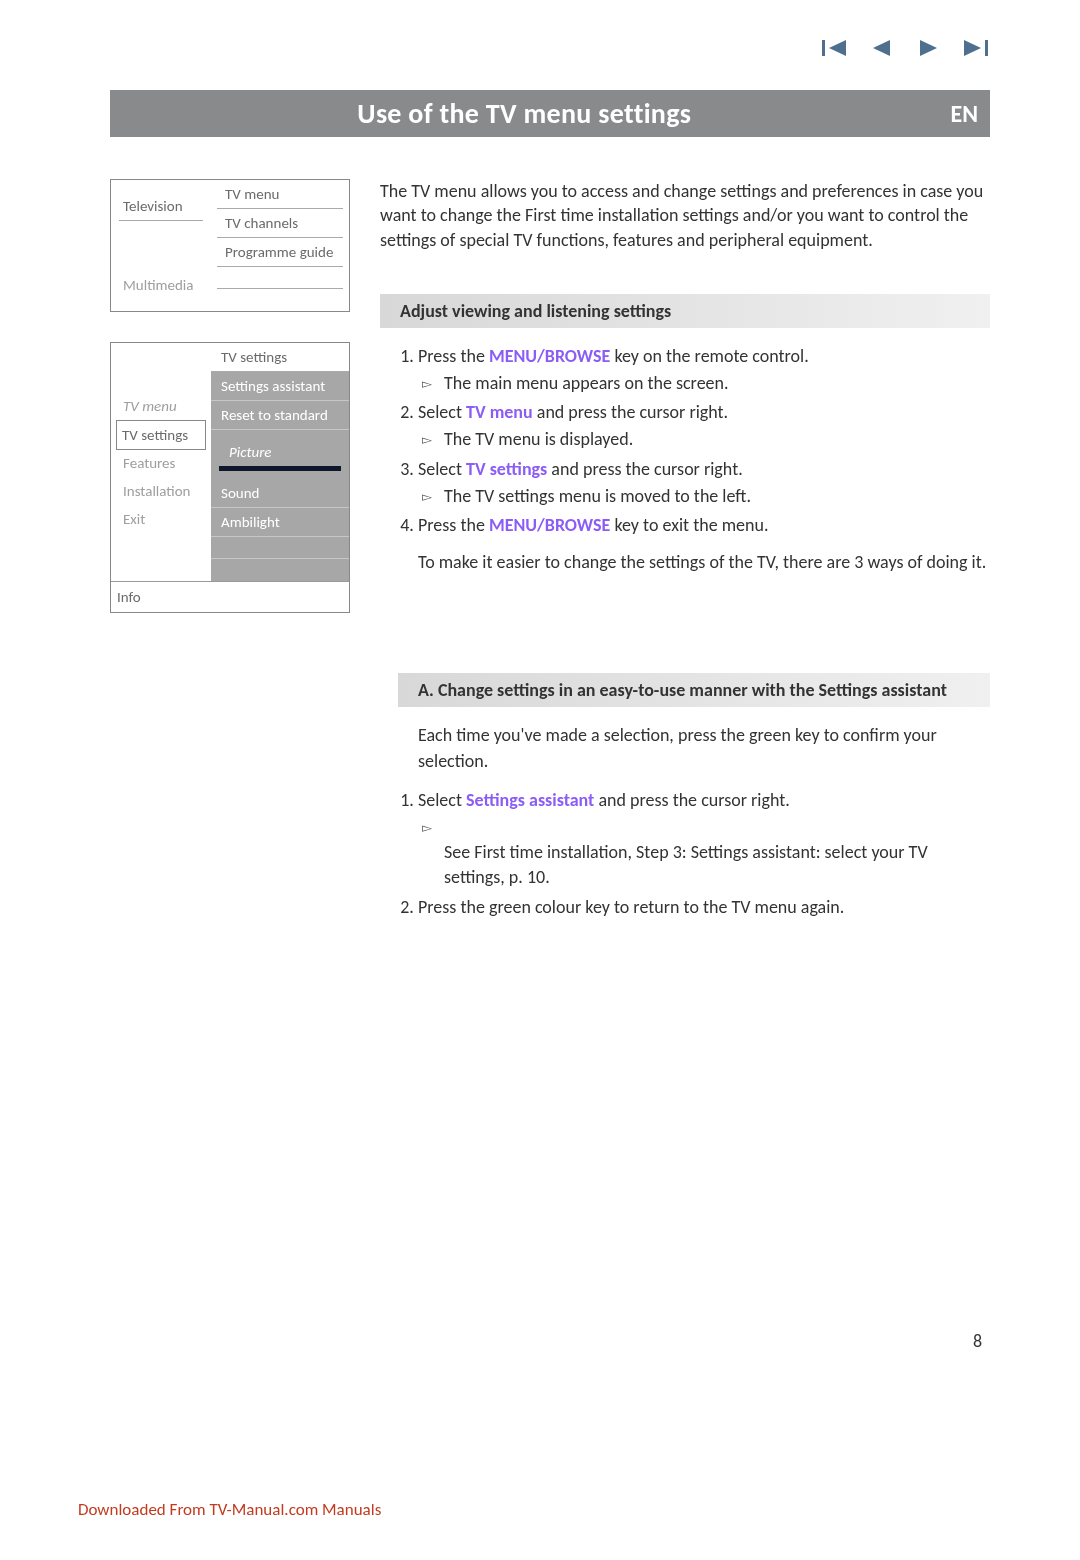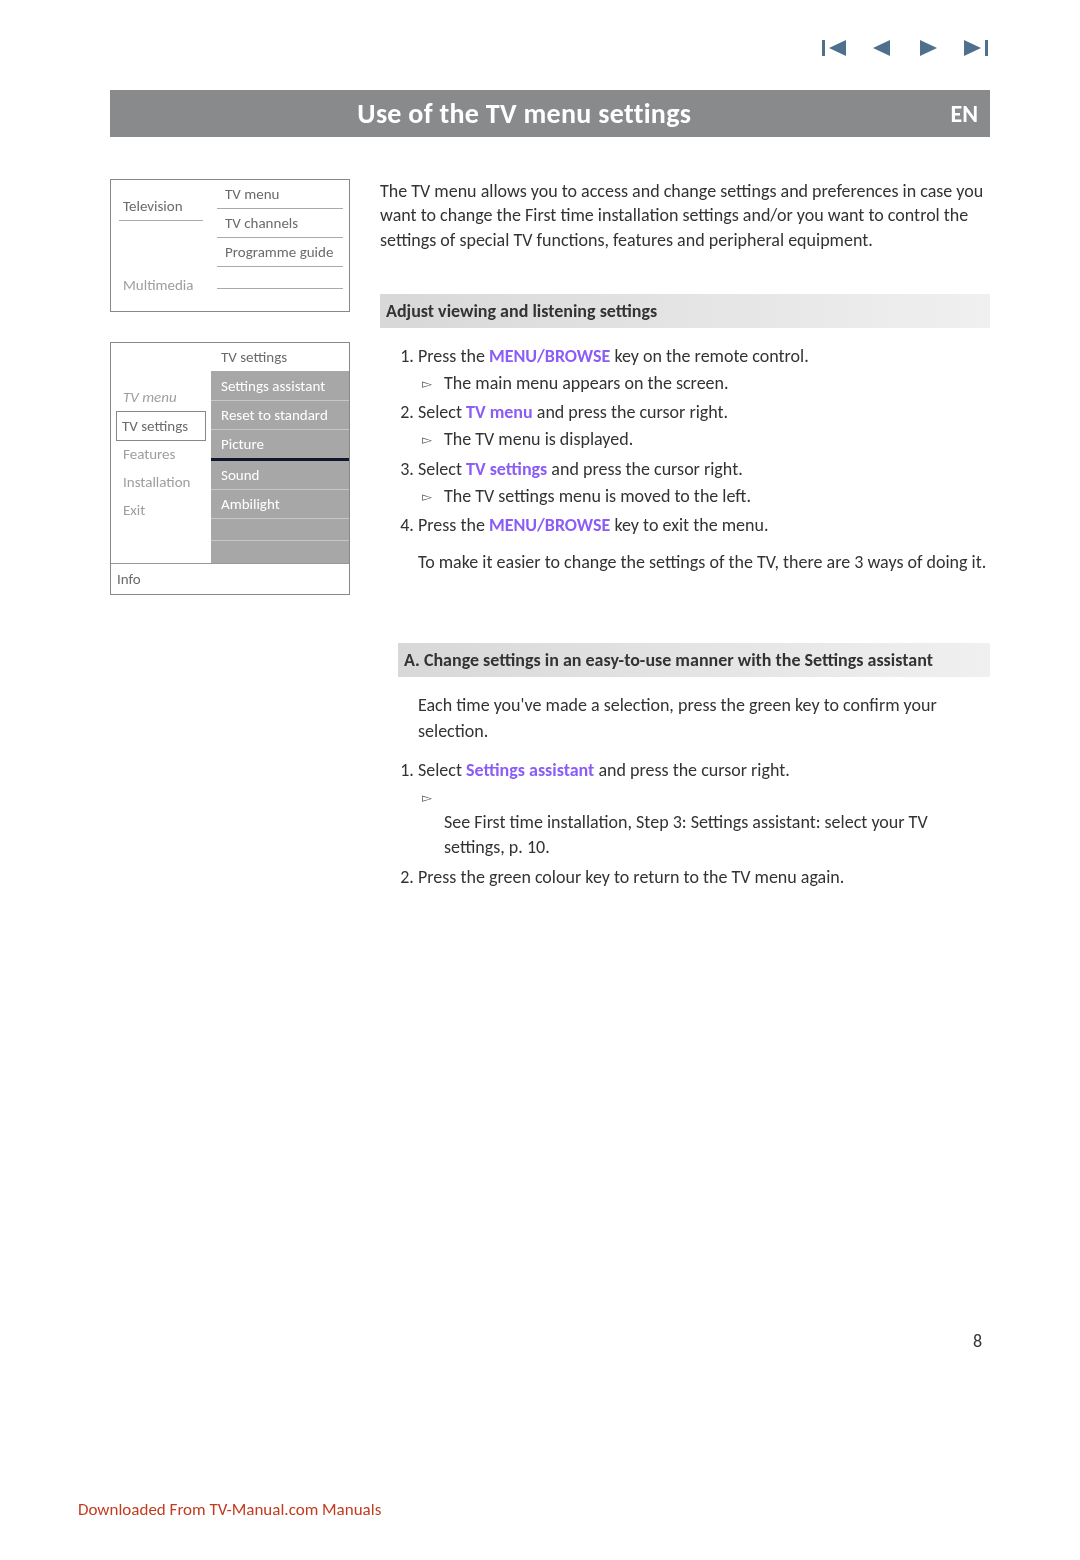--- a/index.html
+++ b/index.html
@@ -94,21 +94,21 @@
 
   .right-col p {
     font-size: 18px;
     line-height: 1.35;
     margin-bottom: 14px;
   }
   .sub-header {
     background: linear-gradient(to right, #d8d8d8 0%, #f0f0f0 100%);
     font-weight: bold;
     font-size: 18px;
-    padding: 6px 6px;
+    padding: 6px 20px;
     margin-top: 42px;
     margin-bottom: 16px;
     color: #333;
   }
   .sub-header.indent { margin-left: 18px; }
   ol.steps {
     list-style: decimal;
     padding-left: 38px;
     font-size: 18px;
     line-height: 1.4;
@@ -210,21 +210,21 @@
             <div class="cat sel">TV settings</div>
             <div class="cat dim" style="border-bottom:none;">Features</div>
             <div class="cat dim" style="border-bottom:none;">Installation</div>
             <div class="cat dim last">Exit</div>
           </div>
           <div class="menu-right" style="padding:0;">
             <div style="padding:5px 10px;border-bottom:1px solid #aaa;">TV settings</div>
             <div class="gray" style="background:#a7a7a7;color:#fff;">
               <div class="item" style="margin:0;padding:5px 10px;border-bottom:1px solid #c7c7c7;">Settings assistant</div>
               <div class="item" style="margin:0;padding:5px 10px;border-bottom:1px solid #c7c7c7;">Reset to standard</div>
-              <div class="item" style="margin:0;padding:5px 10px;border-bottom:3px solid #0f172a;">Picture</div>
+              <div class="item" style="margin:8px;padding:5px 10px;border-bottom:5px solid #0f172a;font-style:italic;">Picture</div>
               <div class="item" style="margin:0;padding:5px 10px;border-bottom:1px solid #c7c7c7;">Sound</div>
               <div class="item" style="margin:0;padding:5px 10px;border-bottom:1px solid #c7c7c7;">Ambilight</div>
               <div style="height:22px;border-bottom:1px solid #c7c7c7;"></div>
               <div style="height:22px;"></div>
             </div>
           </div>
         </div>
         <div class="menu2-bottom">Info</div>
       </div>
 
@@ -254,21 +254,21 @@
               <li>The TV settings menu is moved to the left.</li>
             </ul>
         </li>
         <li>
           <span>Press the </span><b>MENU/BROWSE</b><span> key to exit the menu.</span>
         </li>
       </ol>
 
       <div class="note">To make it easier to change the settings of the TV, there are 3 ways of doing it.</div>
 
-      <div class="sub-header indent" style="margin-top:68px;">A. Change settings in an easy-to-use manner with the Settings assistant</div>
+      <div class="sub-header indent" style="margin-top:98px;">A. Change settings in an easy-to-use manner with the Settings assistant</div>
 
       <div class="intro-indent">Each time you've made a selection, press the green key to confirm your selection.</div>
 
       <ol class="steps">
         <li>
           <span>Select </span><b>Settings assistant</b><span> and press the cursor right.</span>
           <ul class="res">
             <li>
               <br>
               <span>See First time installation, Step 3: Settings assistant: select your TV settings, p. 10.</span>

